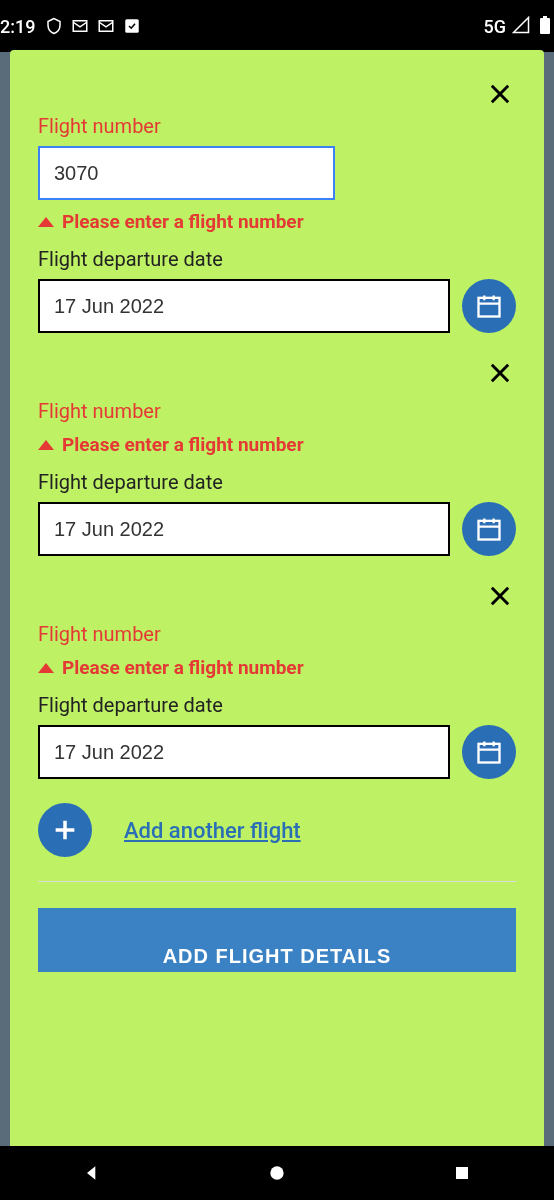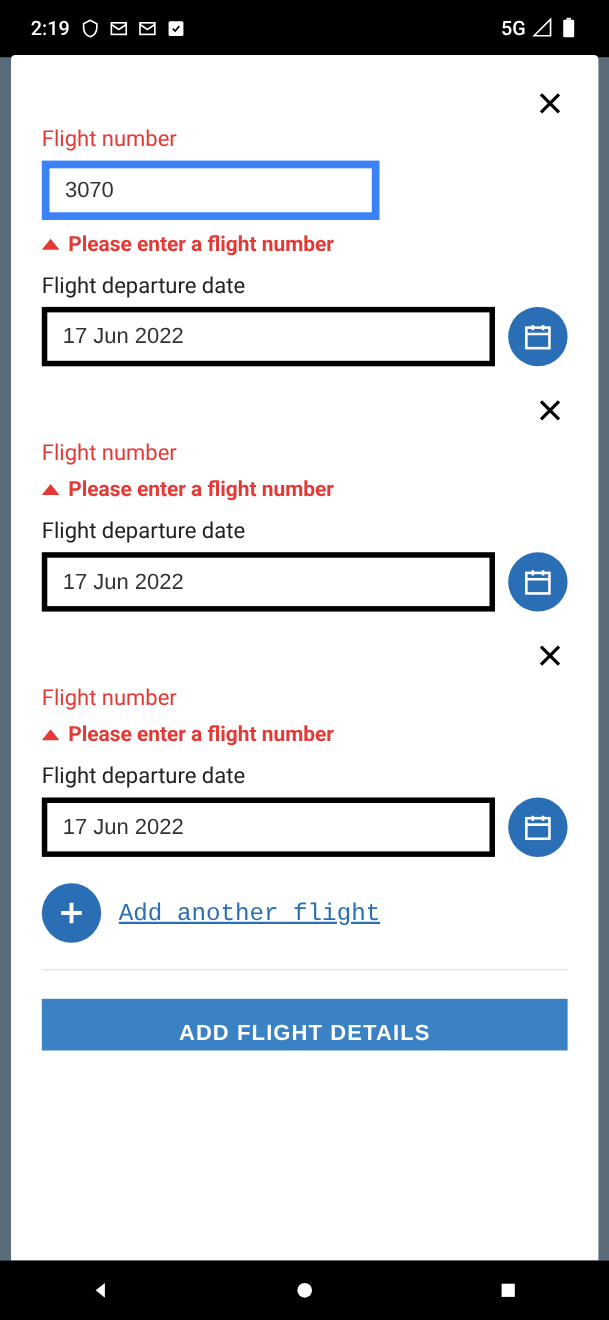--- a/index.html
+++ b/index.html
@@ -11,21 +11,21 @@
       overflow: hidden;
       position: relative;
     }
     .status-bar {
       height: 52px;
       background: #000;
       color: #fff;
       display: flex;
       justify-content: space-between;
       align-items: center;
-      padding: 0 28px;
+      padding: 0 0;
       font-size: 18px;
       font-weight: 500;
       gap: 24px;
     }
     .status-left { display: flex; align-items: center; gap: 10px; }
     .status-right { display: flex; align-items: flex-start; gap: 6px; }
     .status-icons { display: flex; gap: 8px; align-items: center; }
     .status-icon { width: 18px; height: 18px; display: flex; align-items: center; justify-content: center; }
     .nav-bar {
       position: absolute;
@@ -38,21 +38,21 @@
       justify-content: space-around;
       align-items: center;
     }
     .nav-btn { width: 24px; height: 24px; display: flex; align-items: center; justify-content: center; }
     .modal {
       position: absolute;
       top: 50px;
       left: 10px;
       right: 10px;
       bottom: 54px;
-      background: #ffffff;
+      background: #bef264;
       border-radius: 4px 4px 0 0;
       padding: 28px;
       overflow: hidden;
     }
     .close-row {
       display: flex;
       justify-content: flex-end;
       margin-bottom: 4px;
     }
     .close-btn {
@@ -71,27 +71,27 @@
     }
     .field-label.error { color: #e53935; }
     .input-row {
       display: flex;
       gap: 12px;
       align-items: center;
     }
     .text-input {
       flex: 1;
       height: 54px;
-      border: 5px solid #000000;
+      border: 2px solid #000000;
       padding: 0 14px;
       font-size: 20px;
       color: #333;
       background: #fff;
     }
-    .text-input.error { border: 7px solid #3b82f6; }
+    .text-input.error { border: 2px solid #3b82f6; }
     .error-msg {
       display: flex;
       align-items: center;
       gap: 8px;
       color: #e53935;
       font-size: 19px;
       margin-top: 10px;
       margin-bottom: 14px;
       font-weight: bold;
     }
@@ -116,46 +116,45 @@
     .remove-row {
       display: flex;
       justify-content: flex-end;
       margin-top: 14px;
       margin-bottom: 6px;
     }
     .date-section { margin-bottom: 24px; }
     .add-flight-row {
       display: flex;
       align-items: center;
-      gap: 16px;
+      gap: 32px;
       margin-top: 20px;
       padding-bottom: 24px;
       border-bottom: 1px solid #ddd;
-      font-family: Liberation Mono, monospace;
     }
     .add-btn {
       width: 54px;
       height: 54px;
       border-radius: 50%;
       background: #2a6fb5;
       display: flex;
       align-items: center;
       justify-content: center;
       cursor: pointer;
     }
     .add-link {
       color: #2a6fb5;
       text-decoration: underline;
       font-size: 22px;
       font-weight: 500;
       cursor: pointer;
     }
     .submit-btn {
       width: 100%;
-      height: 47px;
+      height: 64px;
       background: #3b82c4;
       color: #fff;
       font-size: 20px;
       font-weight: 600;
       letter-spacing: 1px;
       border: none;
       margin-top: 26px;
       cursor: pointer;
       display: flex;
       align-items: flex-end;

